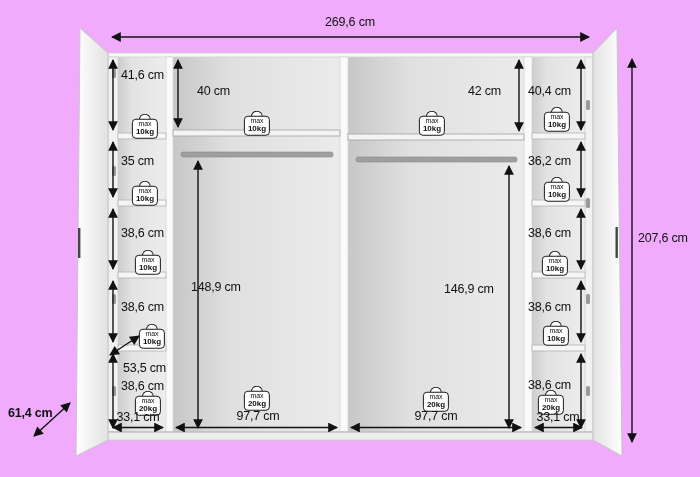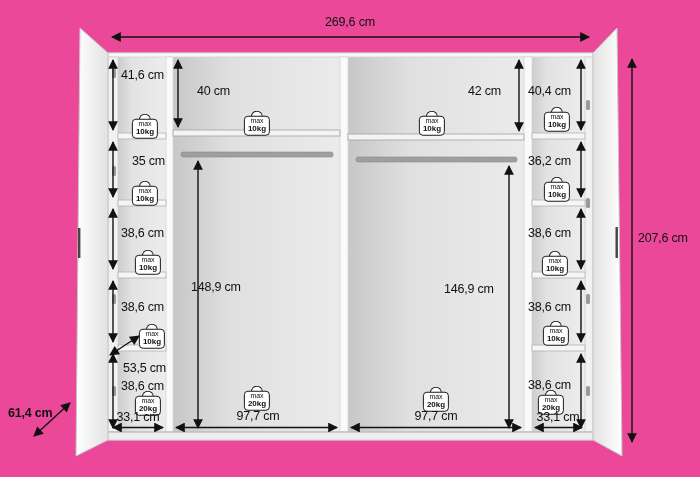--- a/index.html
+++ b/index.html
@@ -1,17 +1,17 @@
 <!DOCTYPE html>
 <html><head>
 <meta charset="utf-8">
 <style>
   html,body{margin:0;padding:0;background:#fff;}
   .stage{
-    position:relative;width:700px;height:477px;background:#ec4899;
+    position:relative;width:700px;height:477px;background:#f0abfc;
     font-family:"Liberation Sans",sans-serif;overflow:hidden;
   }
   .layer{position:absolute;left:0;top:0;width:700px;height:477px;}
   .lbl{
     position:absolute;font-size:12.5px;line-height:14px;color:#111;
     white-space:nowrap;letter-spacing:-0.2px;z-index:4;
   }
   .lbl.c{text-align:center;}
   .lbl.r{text-align:left;}
   .badge{
@@ -153,21 +153,21 @@
       <line x1="351" y1="427.5" x2="521" y2="427.5" marker-start="url(#ah)" marker-end="url(#ah)"></line>
       <line x1="535" y1="427.5" x2="582" y2="427.5" marker-start="url(#ah)" marker-end="url(#ah)"></line>
     </g>
   </svg>
 
   <div class="lbl c" style="left:290px;top:15px;width:120px;">269,6 cm</div>
   <div class="lbl" style="left:638px;top:231px;">207,6 cm</div>
   <div class="lbl" style="left:8px;top:406px;font-weight:bold;">61,4 cm</div>
 
   <div class="lbl" style="left:121px;top:68px;">41,6 cm</div>
-  <div class="lbl" style="left:132px;top:154px;text-align:center;">35 cm</div>
+  <div class="lbl" style="left:121px;top:154px;text-align:center;">35 cm</div>
   <div class="lbl" style="left:121px;top:226px;">38,6 cm</div>
   <div class="lbl" style="left:121px;top:300px;">38,6 cm</div>
   <div class="lbl" style="left:123px;top:361px;">53,5 cm</div>
   <div class="lbl" style="left:121px;top:379px;">38,6 cm</div>
   <div class="lbl c" style="left:109px;top:410px;width:58px;">33,1 cm</div>
 
   <div class="lbl" style="left:185px;top:84px;margin-left:12px;">40 cm</div>
   <div class="lbl" style="left:191px;top:280px;">148,9 cm</div>
   <div class="lbl c" style="left:206px;top:409px;width:104px;">97,7 cm</div>
 

